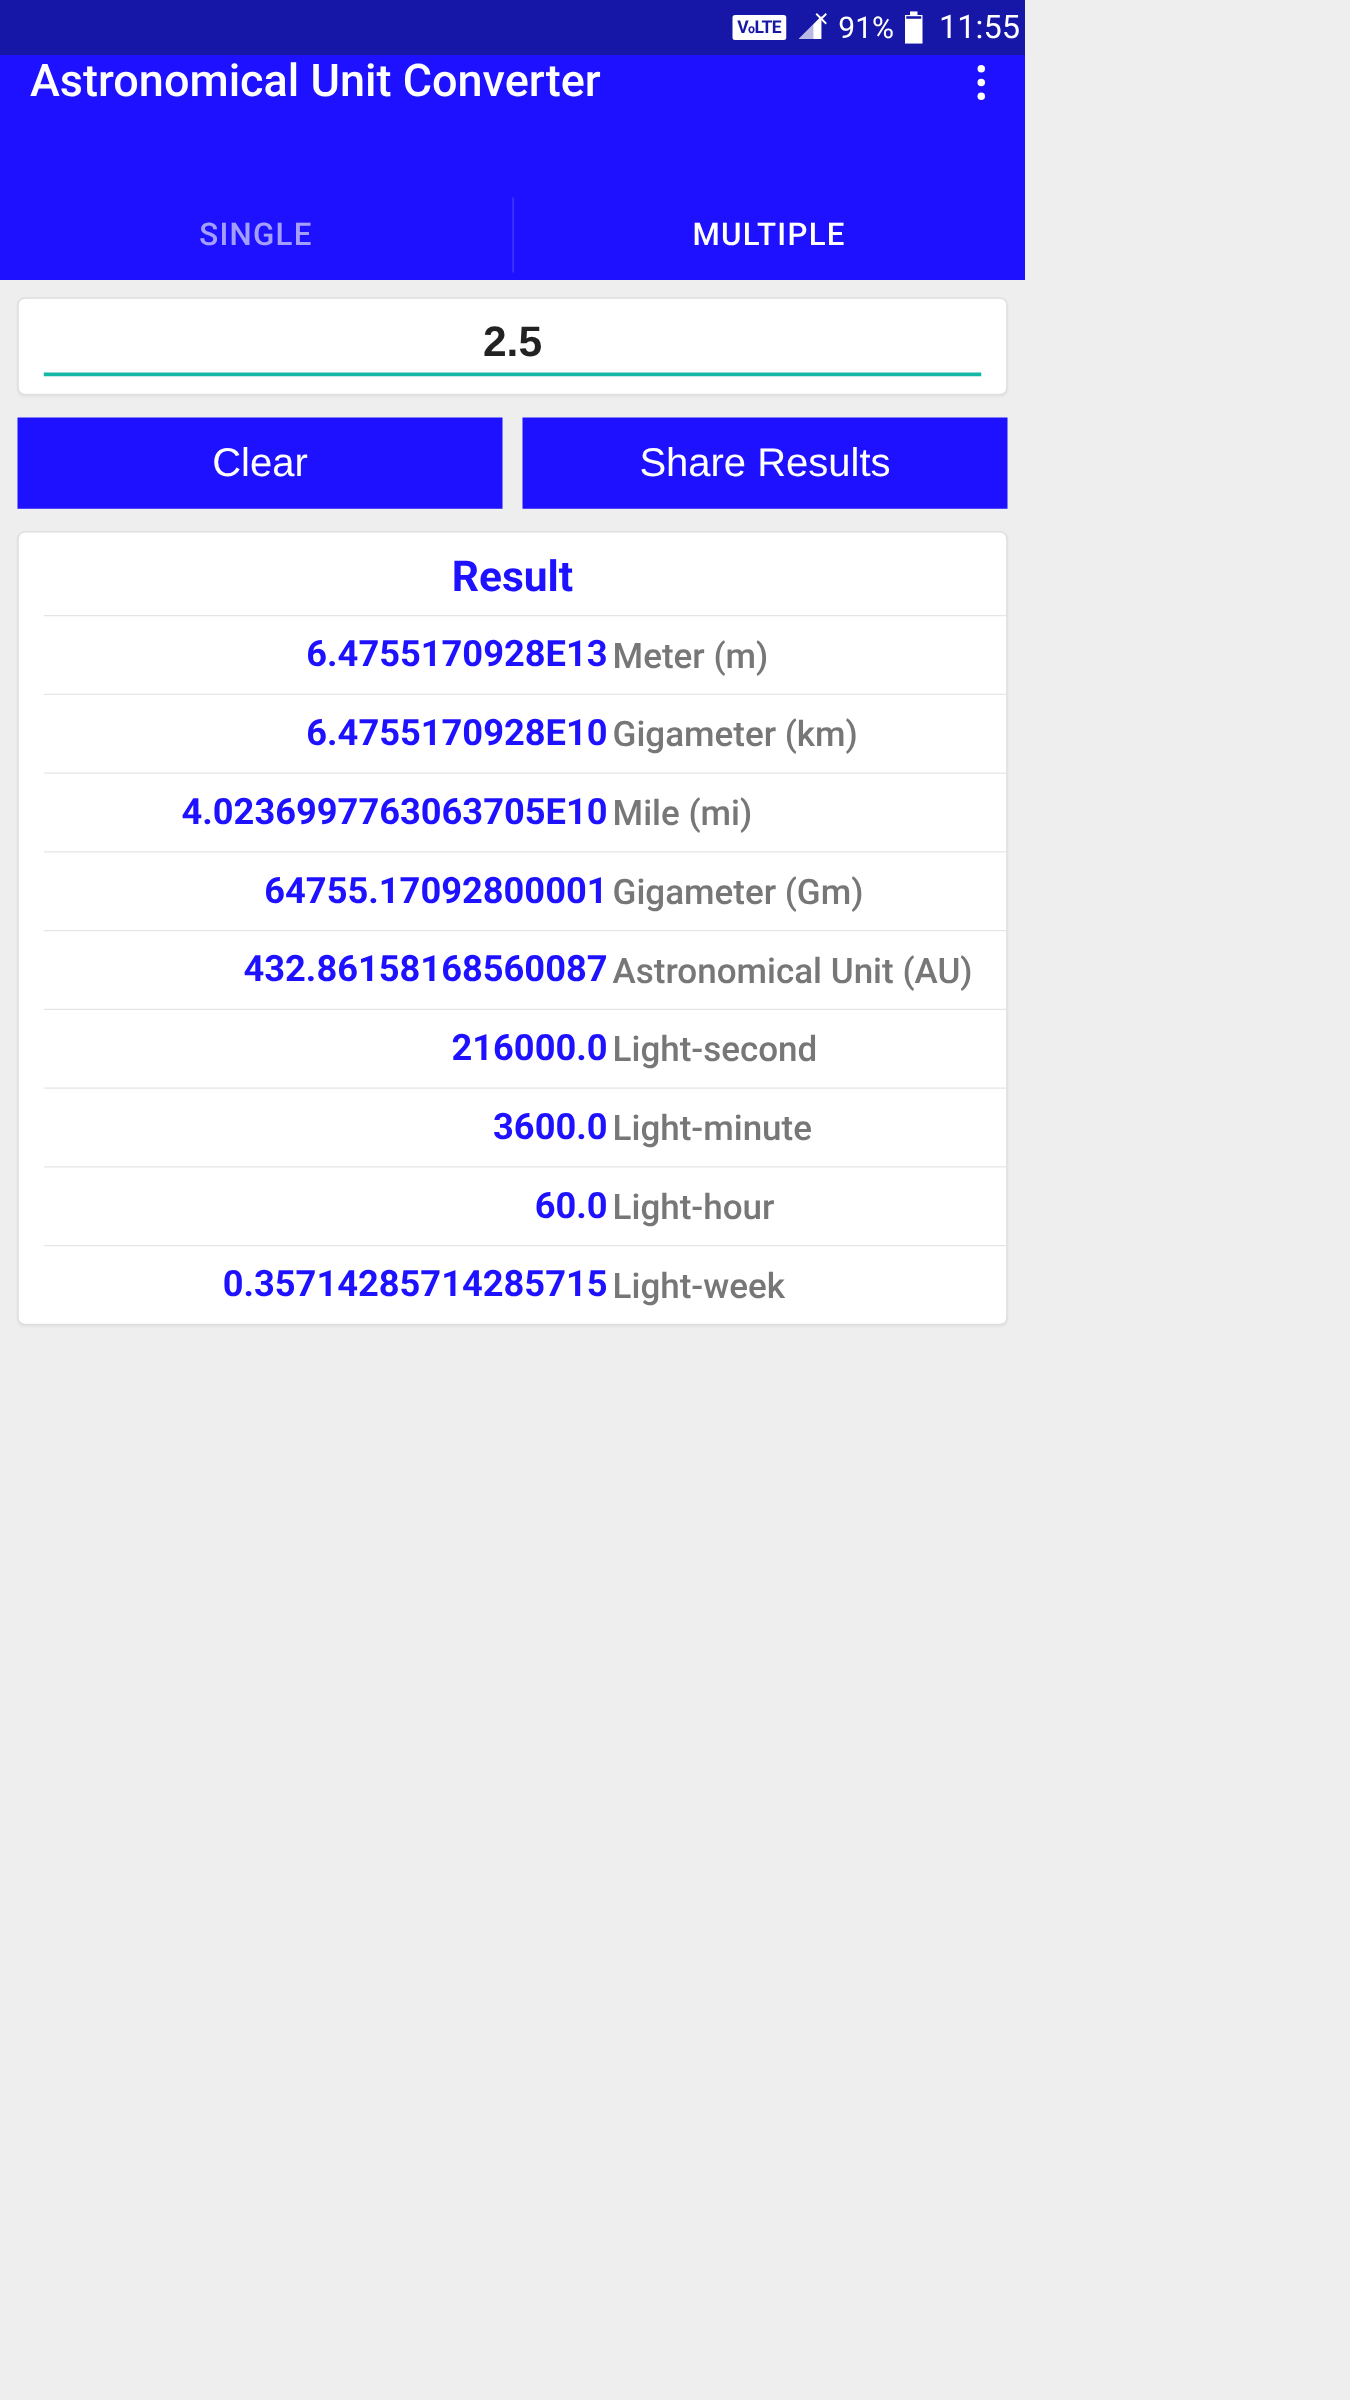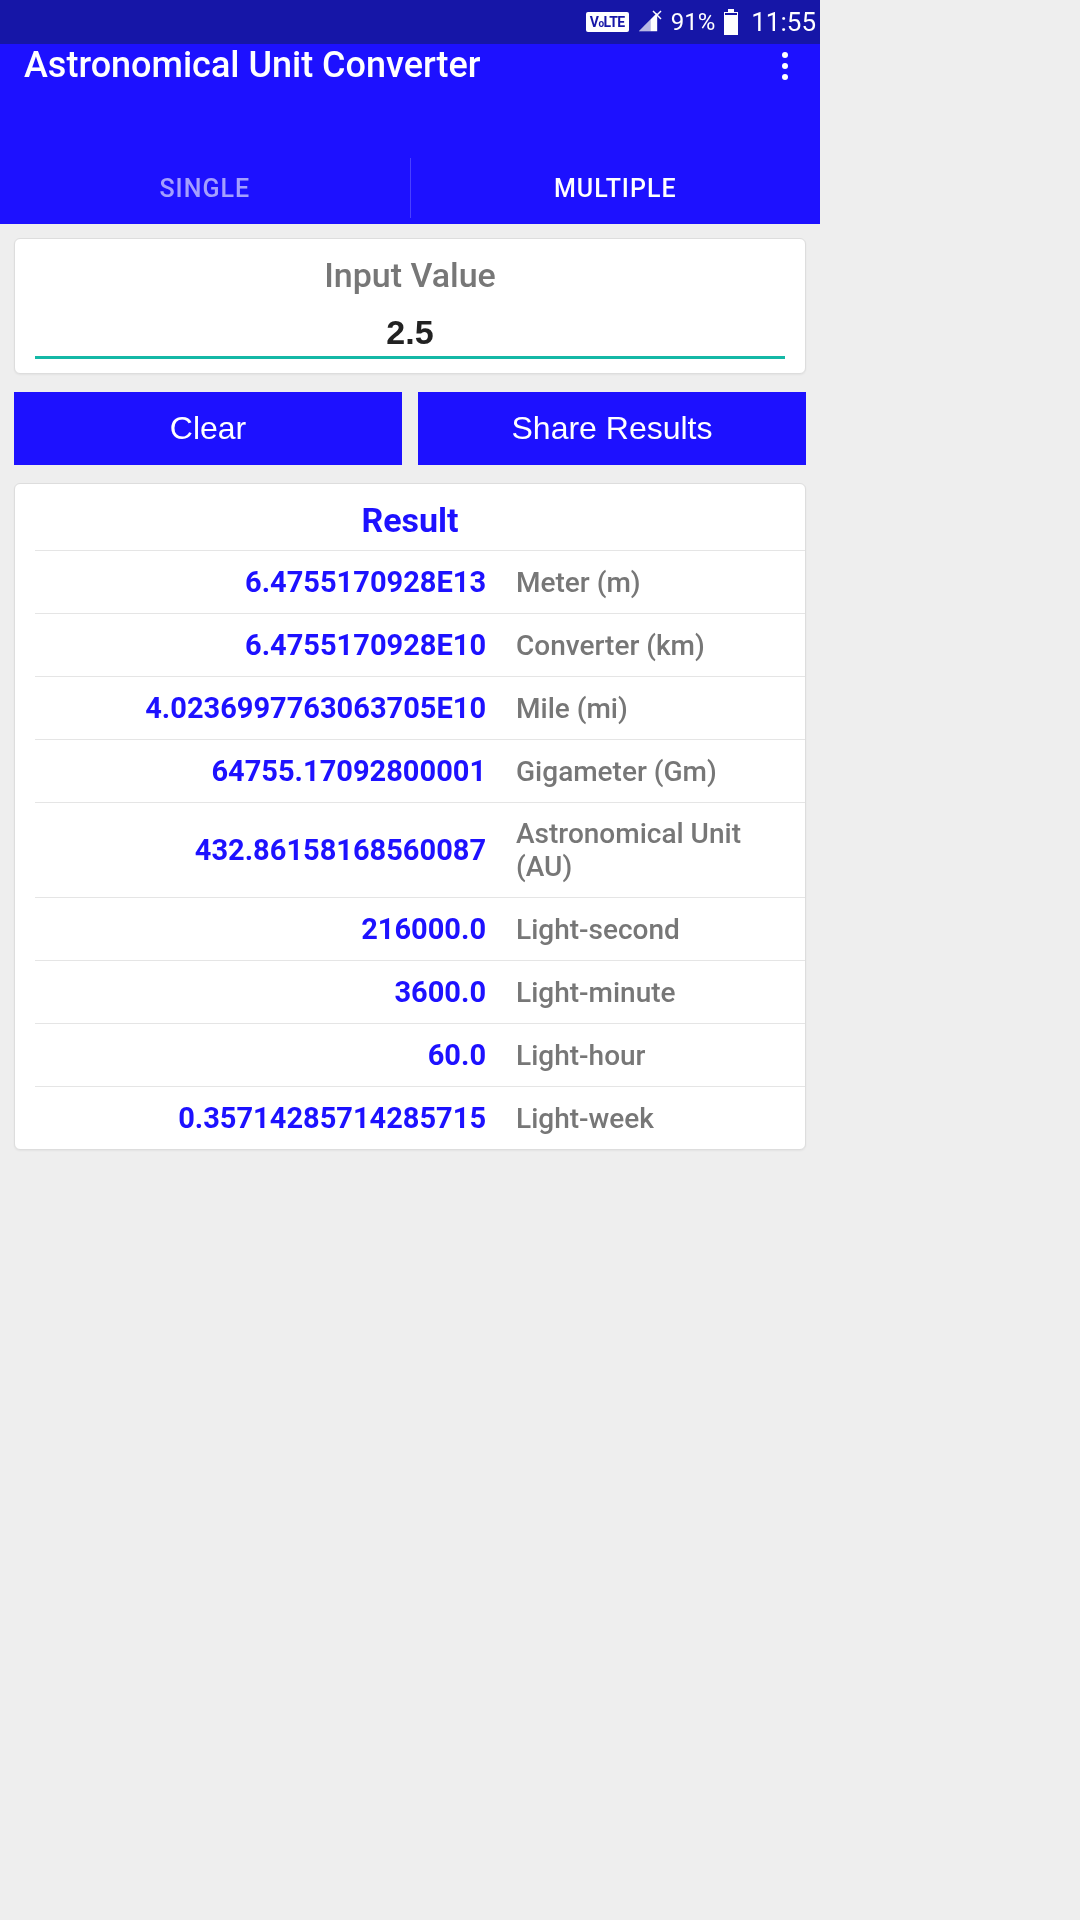--- a/index.html
+++ b/index.html
@@ -149,21 +149,21 @@
     color: #1d11ff;
     font-size: 34px;
     font-weight: bold;
     padding: 16px 0 10px 0;
   }
   .result-row {
     display: flex;
     align-items: center;
     border-top: 1px solid #e5e5e5;
     padding: 14px 18px;
-    gap: 30px;
+    gap: 4px;
     margin-left: 20px;
   }
   .result-row:first-of-type { border-top: none; }
   .result-value {
     flex: 0 0 59%;
     text-align: right;
     color: #1d11ff;
     font-size: 29px;
     font-weight: bold;
     word-break: break-all;
@@ -211,40 +211,39 @@
 
 <div class="tabs">
   <div class="tab">SINGLE</div>
   <div class="tab-divider"></div>
   <div class="tab active">MULTIPLE</div>
 </div>
 
 <div class="content">
 
   <div class="card input-card">
-    <div class="input-label">Input Value</div>
     <div class="input-field-wrap">
       <input class="input-field" value="2.5" style="">
     </div>
   </div>
 
   <div class="button-row">
     <button class="action-button">Clear</button>
     <button class="action-button">Share Results</button>
   </div>
 
   <div class="card results-card">
     <div class="results-title">Result</div>
     <div class="result-row">
       <div class="result-value">6.4755170928E13</div>
       <div class="result-unit">Meter (m)</div>
     </div>
     <div class="result-row">
       <div class="result-value">6.4755170928E10</div>
-      <div class="result-unit">Converter (km)</div>
+      <div class="result-unit">Gigameter (km)</div>
     </div>
     <div class="result-row">
       <div class="result-value">4.0236997763063705E10</div>
       <div class="result-unit">Mile (mi)</div>
     </div>
     <div class="result-row">
       <div class="result-value">64755.17092800001</div>
       <div class="result-unit">Gigameter (Gm)</div>
     </div>
     <div class="result-row">

